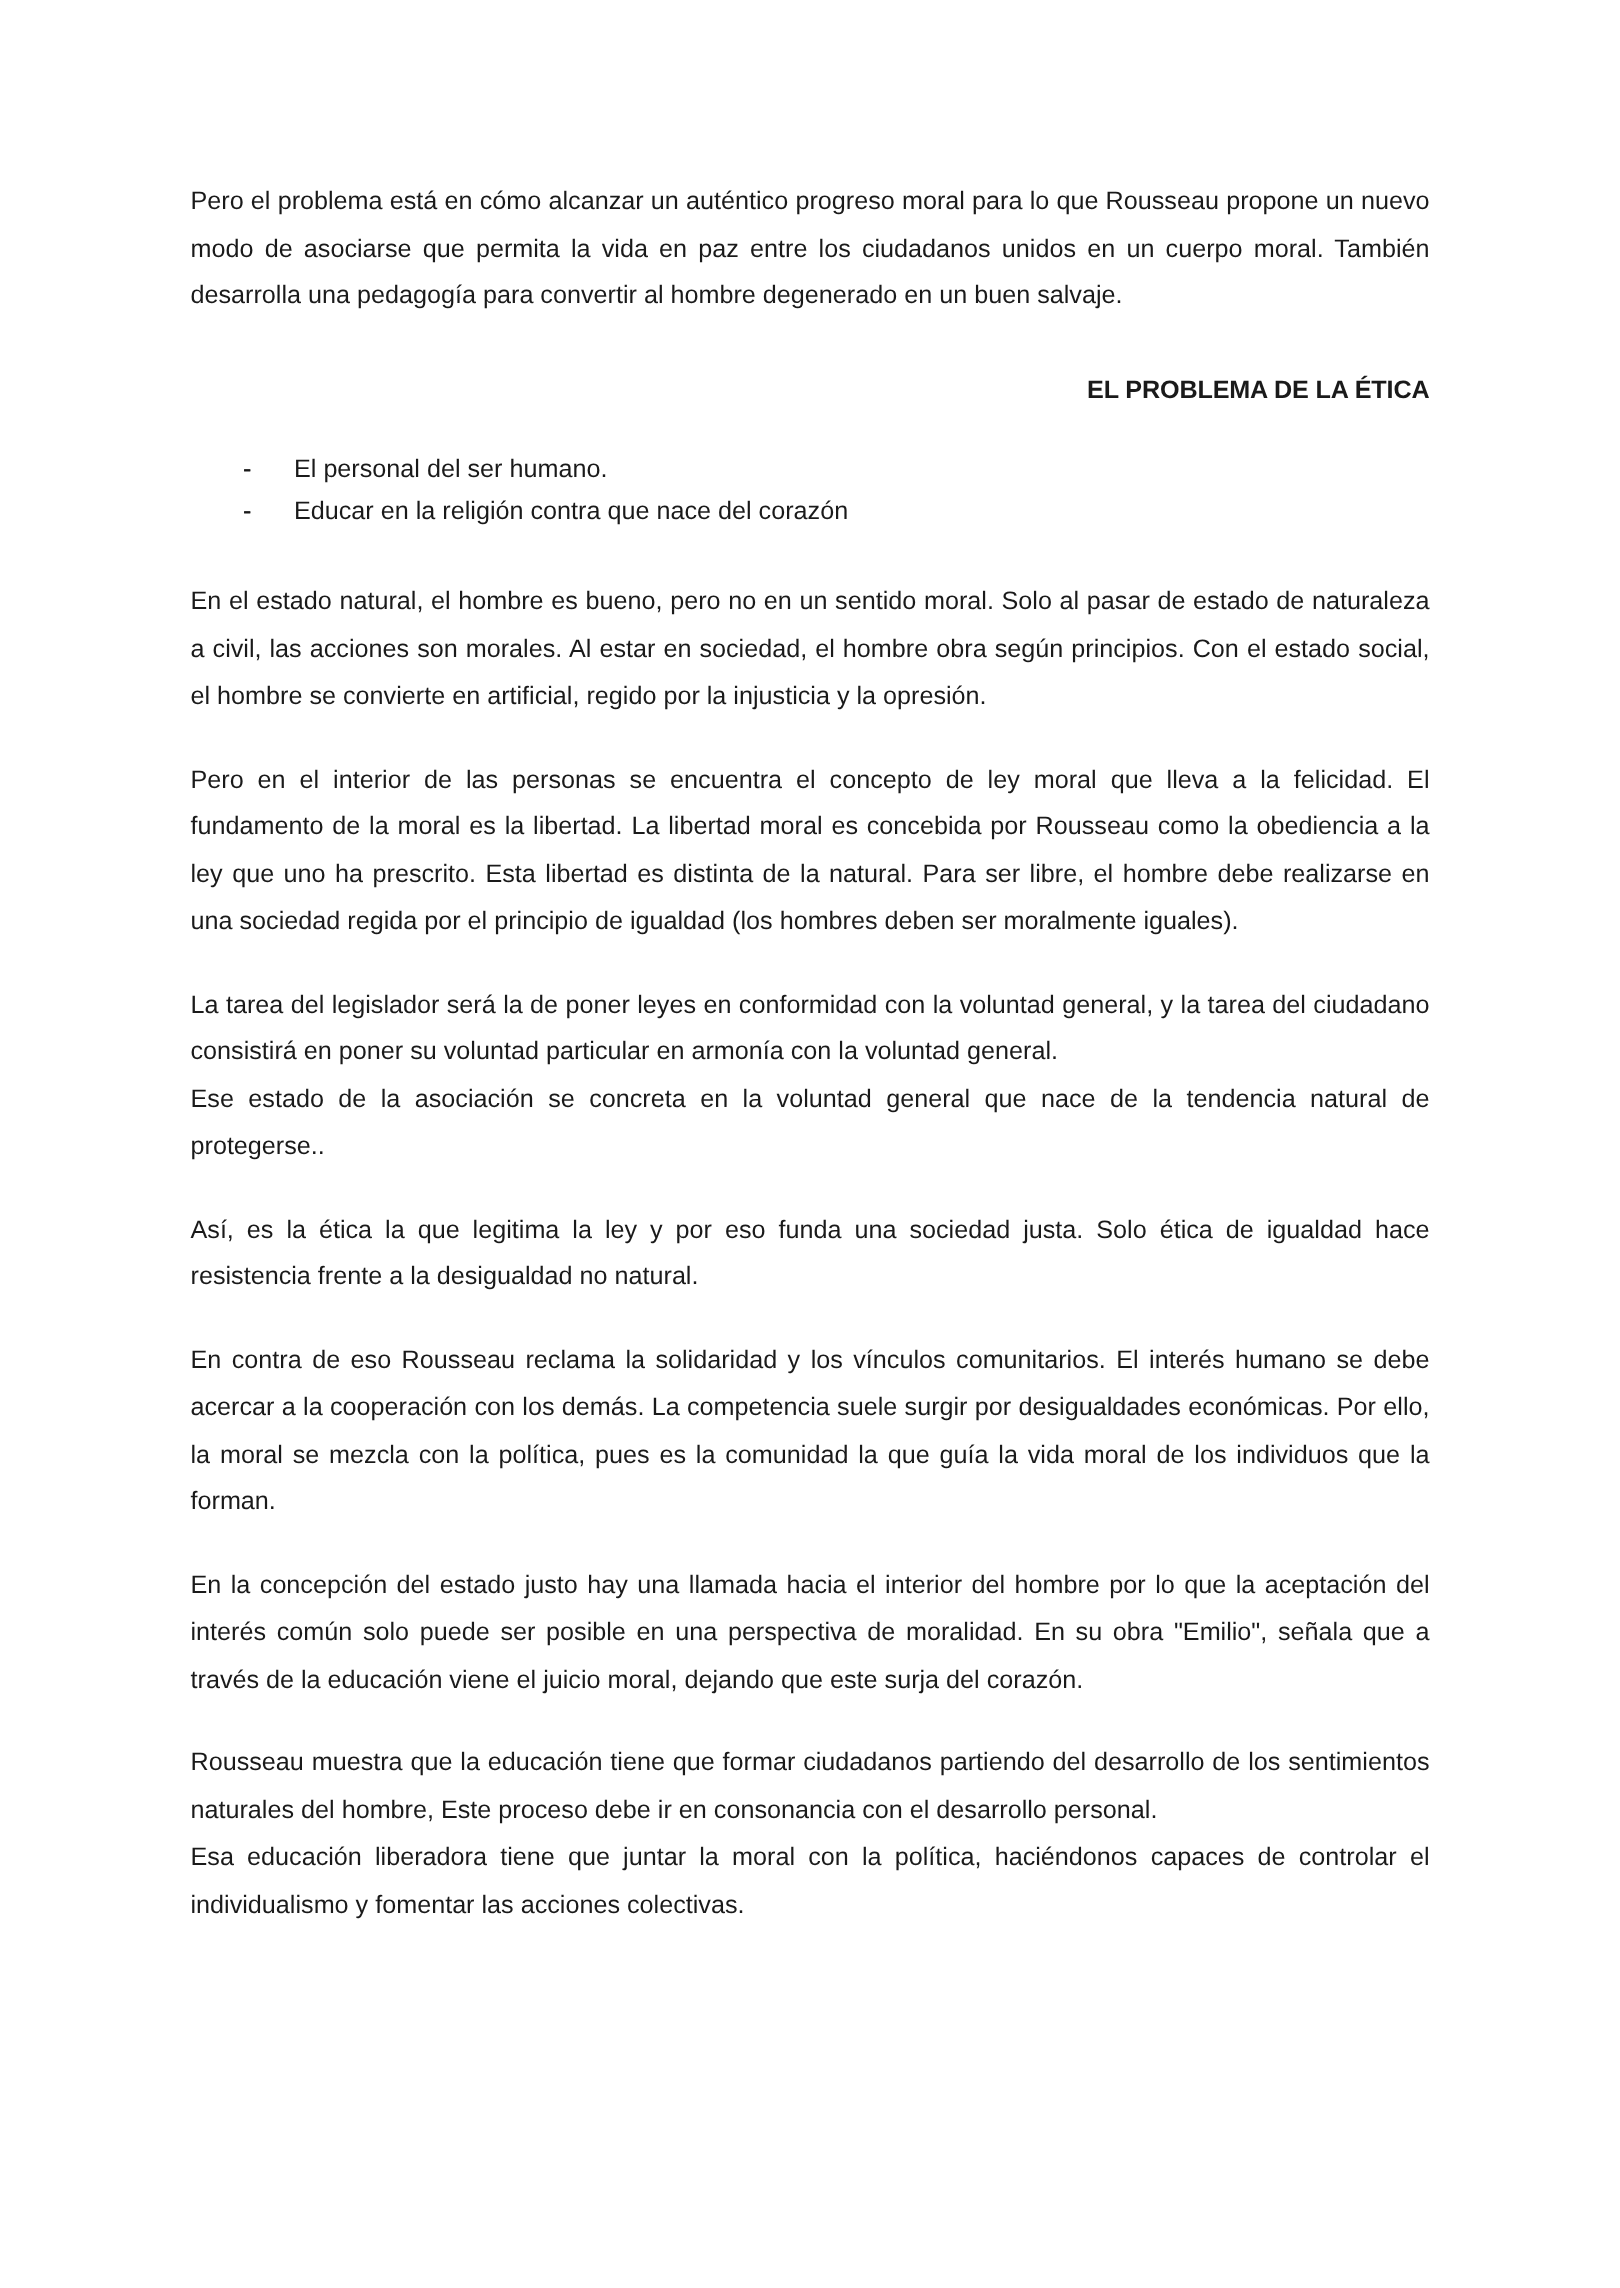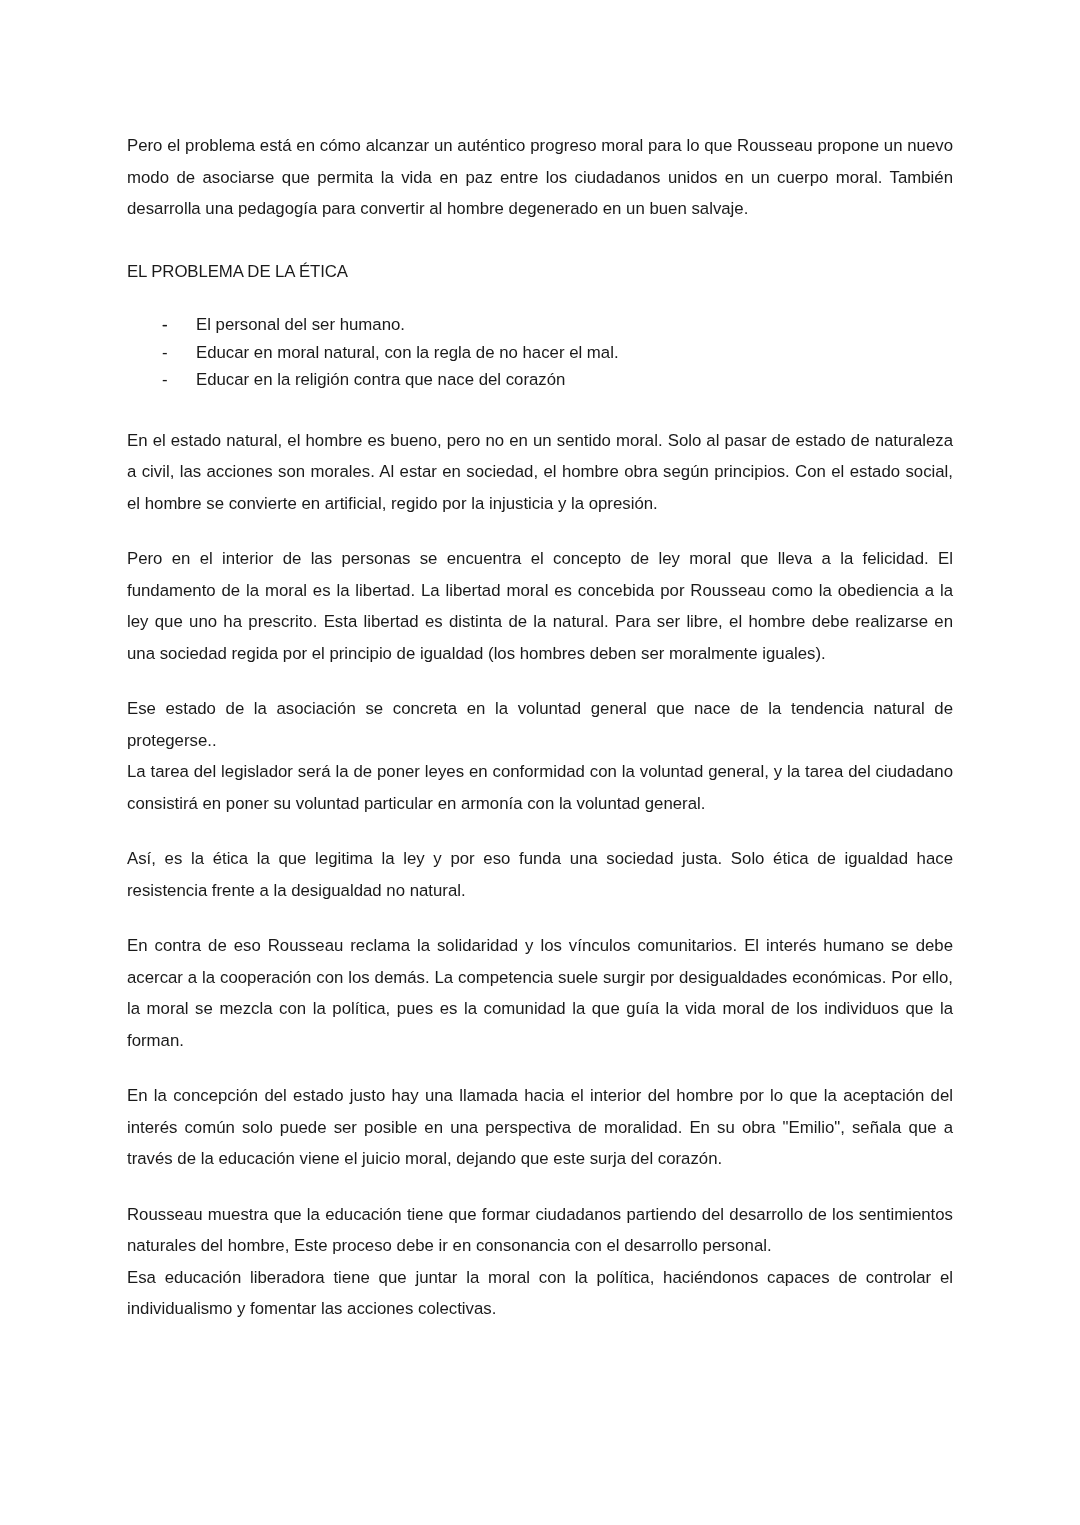--- a/index.html
+++ b/index.html
@@ -13,44 +13,44 @@
     width: 1080px;
     height: 1525px;
     background: #ffffff;
     margin: 0 auto;
     overflow: hidden;
     box-sizing: border-box;
   }
   .doc-body {
     position: absolute;
     left: 127px;
-    top: 130px;
+    top: 118px;
     width: 826px;
   }
   .para {
     font-family: "Liberation Sans", sans-serif;
     font-size: 16.8px;
     line-height: 31.5px;
     color: #1a1a1a;
     text-align: justify;
     text-justify: inter-word;
     margin: 0;
     -webkit-hyphens: none;
     hyphens: none;
   }
   .gap-lg { height: 31px; }
   .gap-md { height: 24px; }
   .heading {
     font-family: "Liberation Sans", sans-serif;
     font-size: 16.8px;
     line-height: 31.5px;
-    font-weight: normal;
+    font-weight: bold;
     color: #1a1a1a;
     margin: 0;
-    text-align: left;
+    text-align: right;
     letter-spacing: -0.1px;
   }
   .bullet-list {
     list-style: none;
     margin: 0;
     padding: 0;
   }
   .bullet-item {
     position: relative;
     font-family: "Liberation Sans", sans-serif;
@@ -88,41 +88,40 @@
     <ul class="bullet-list">
       <li class="bullet-item">
         <span class="bullet-marker">-</span>
       </li>
       <li class="bullet-item">
         <span class="bullet-marker">-</span>
         <span>El personal del ser humano.</span>
       </li>
       <li class="bullet-item">
         <span class="bullet-marker">-</span>
-        <span>Educar en moral natural, con la regla de no hacer el mal.</span>
       </li>
       <li class="bullet-item">
         <span class="bullet-marker">-</span>
         <span>Educar en la religión contra que nace del corazón</span>
       </li>
     </ul>
 
     <div class="gap-lg"></div>
 
     <p class="para">En el estado natural, el hombre es bueno, pero no en un sentido moral. Solo al pasar de estado de naturaleza a civil, las acciones son morales. Al estar en sociedad, el hombre obra según principios. Con el estado social, el hombre se convierte en artificial, regido por la injusticia y la opresión.</p>
 
     <div class="gap-md"></div>
 
     <p class="para">Pero en el interior de las personas se encuentra el concepto de ley moral que lleva a la felicidad. El fundamento de la moral es la libertad. La libertad moral es concebida por Rousseau como la obediencia a la ley que uno ha prescrito. Esta libertad es distinta de la natural. Para ser libre, el hombre debe realizarse en una sociedad regida por el principio de igualdad (los hombres deben ser moralmente iguales).</p>
 
     <div class="gap-md"></div>
 
+    <p class="para">La tarea del legislador será la de poner leyes en conformidad con la voluntad general, y la tarea del ciudadano consistirá en poner su voluntad particular en armonía con la voluntad general.</p>
+
     <p class="para">Ese estado de la asociación se concreta en la voluntad general que nace de la tendencia natural de protegerse..</p>
-
-    <p class="para">La tarea del legislador será la de poner leyes en conformidad con la voluntad general, y la tarea del ciudadano consistirá en poner su voluntad particular en armonía con la voluntad general.</p>
 
     <div class="gap-md"></div>
 
     <p class="para">Así, es la ética la que legitima la ley y por eso funda una sociedad justa. Solo ética de igualdad hace resistencia frente a la desigualdad no natural.</p>
 
     <div class="gap-md"></div>
 
     <p class="para">En contra de eso Rousseau reclama la solidaridad y los vínculos comunitarios. El interés humano se debe acercar a la cooperación con los demás. La competencia suele surgir por desigualdades económicas. Por ello, la moral se mezcla con la política, pues es la comunidad la que guía la vida moral de los individuos que la forman.</p>
 
     <div class="gap-md"></div>

